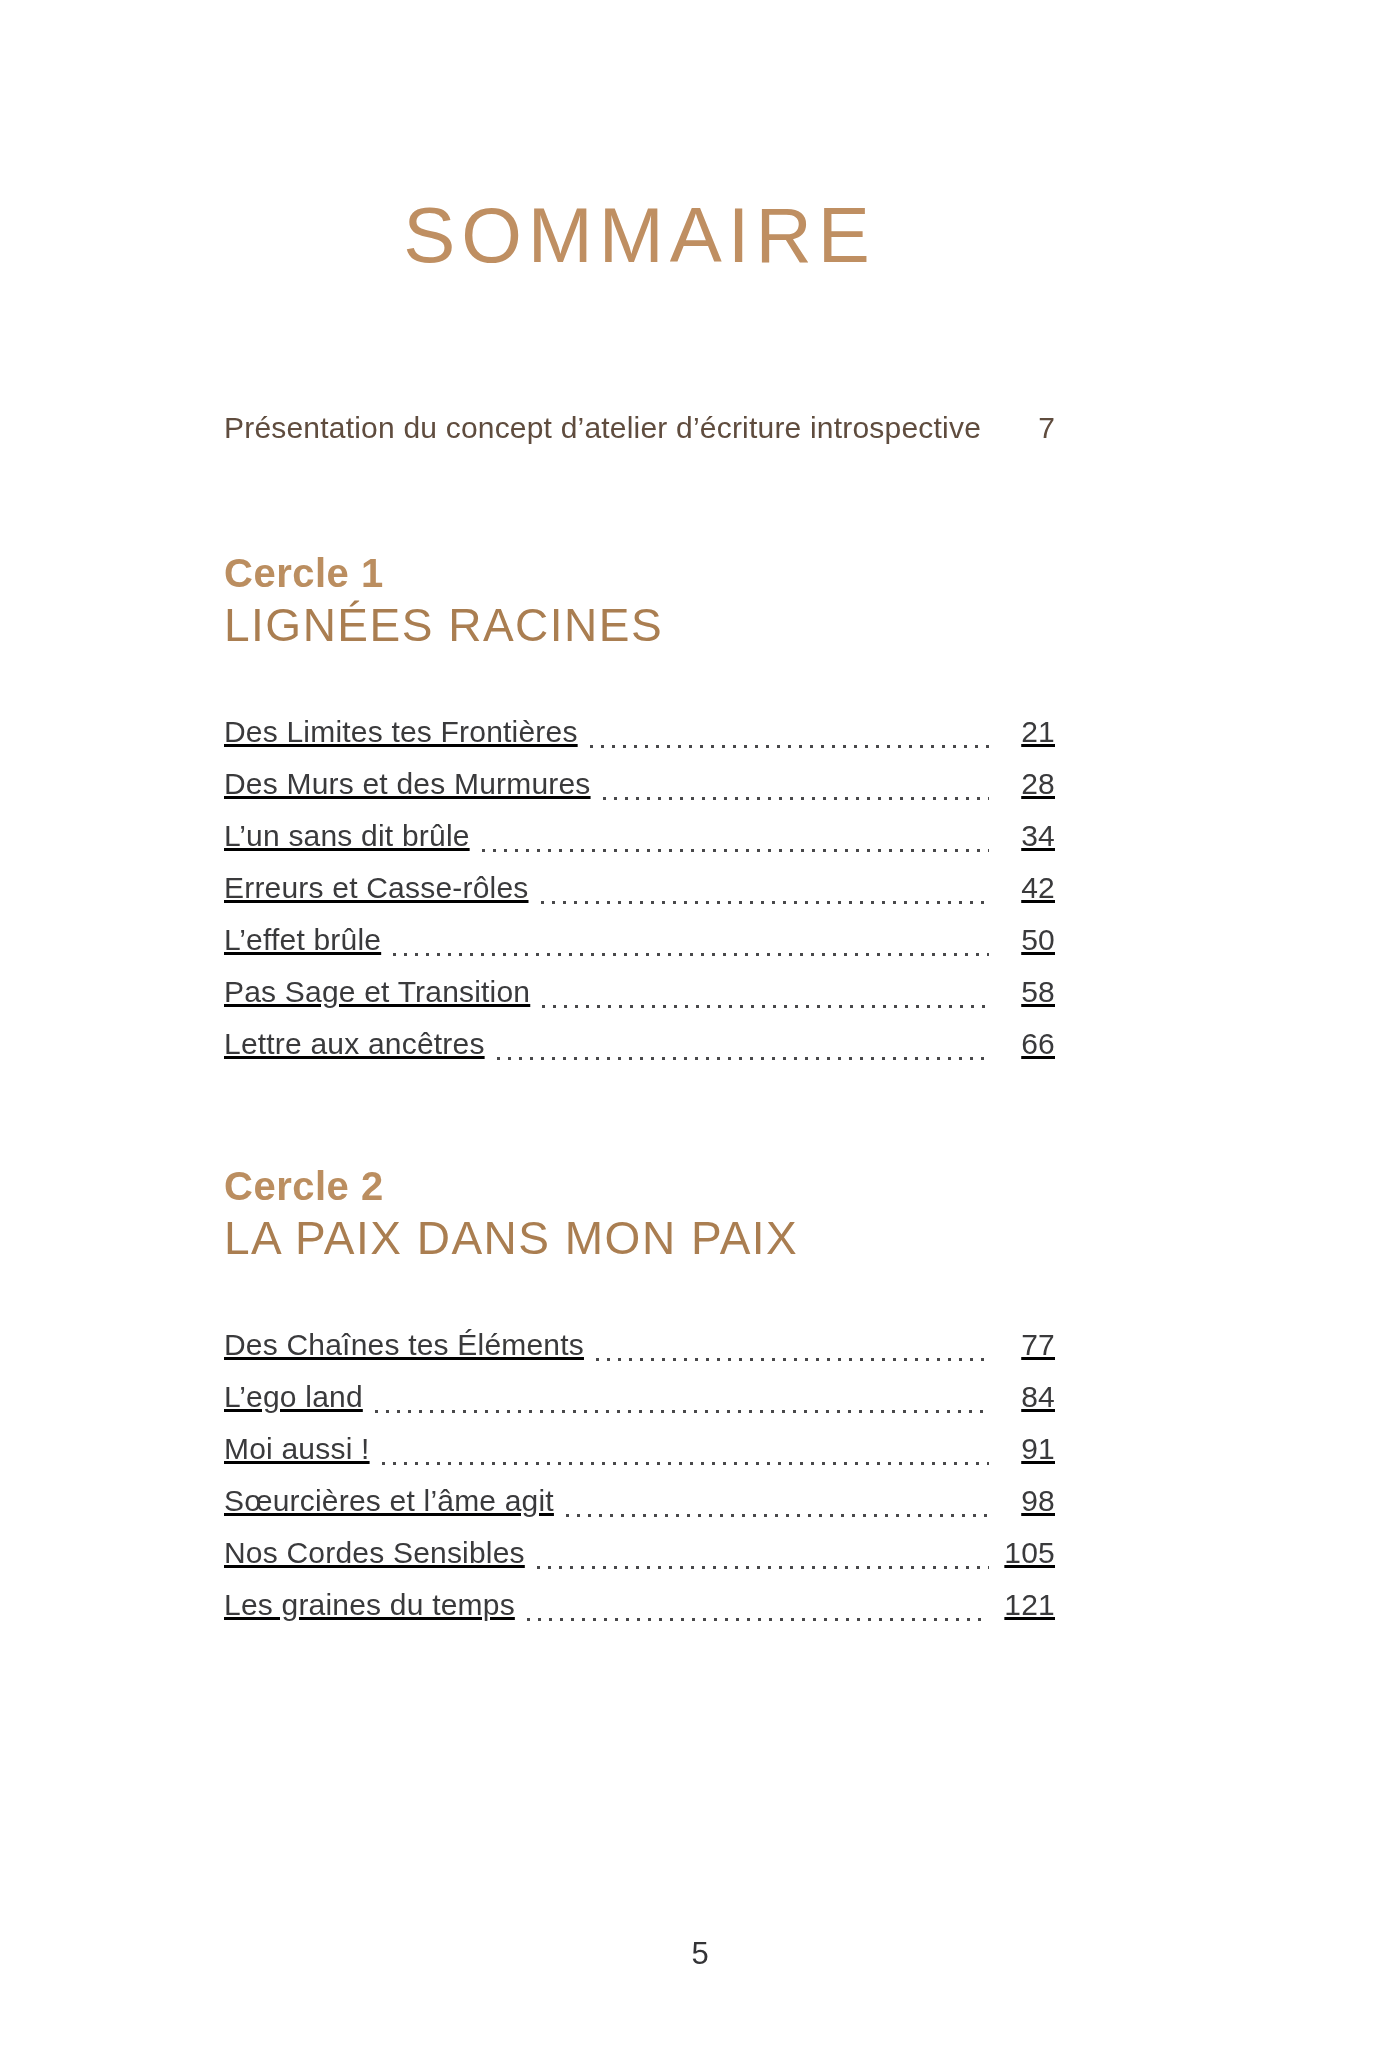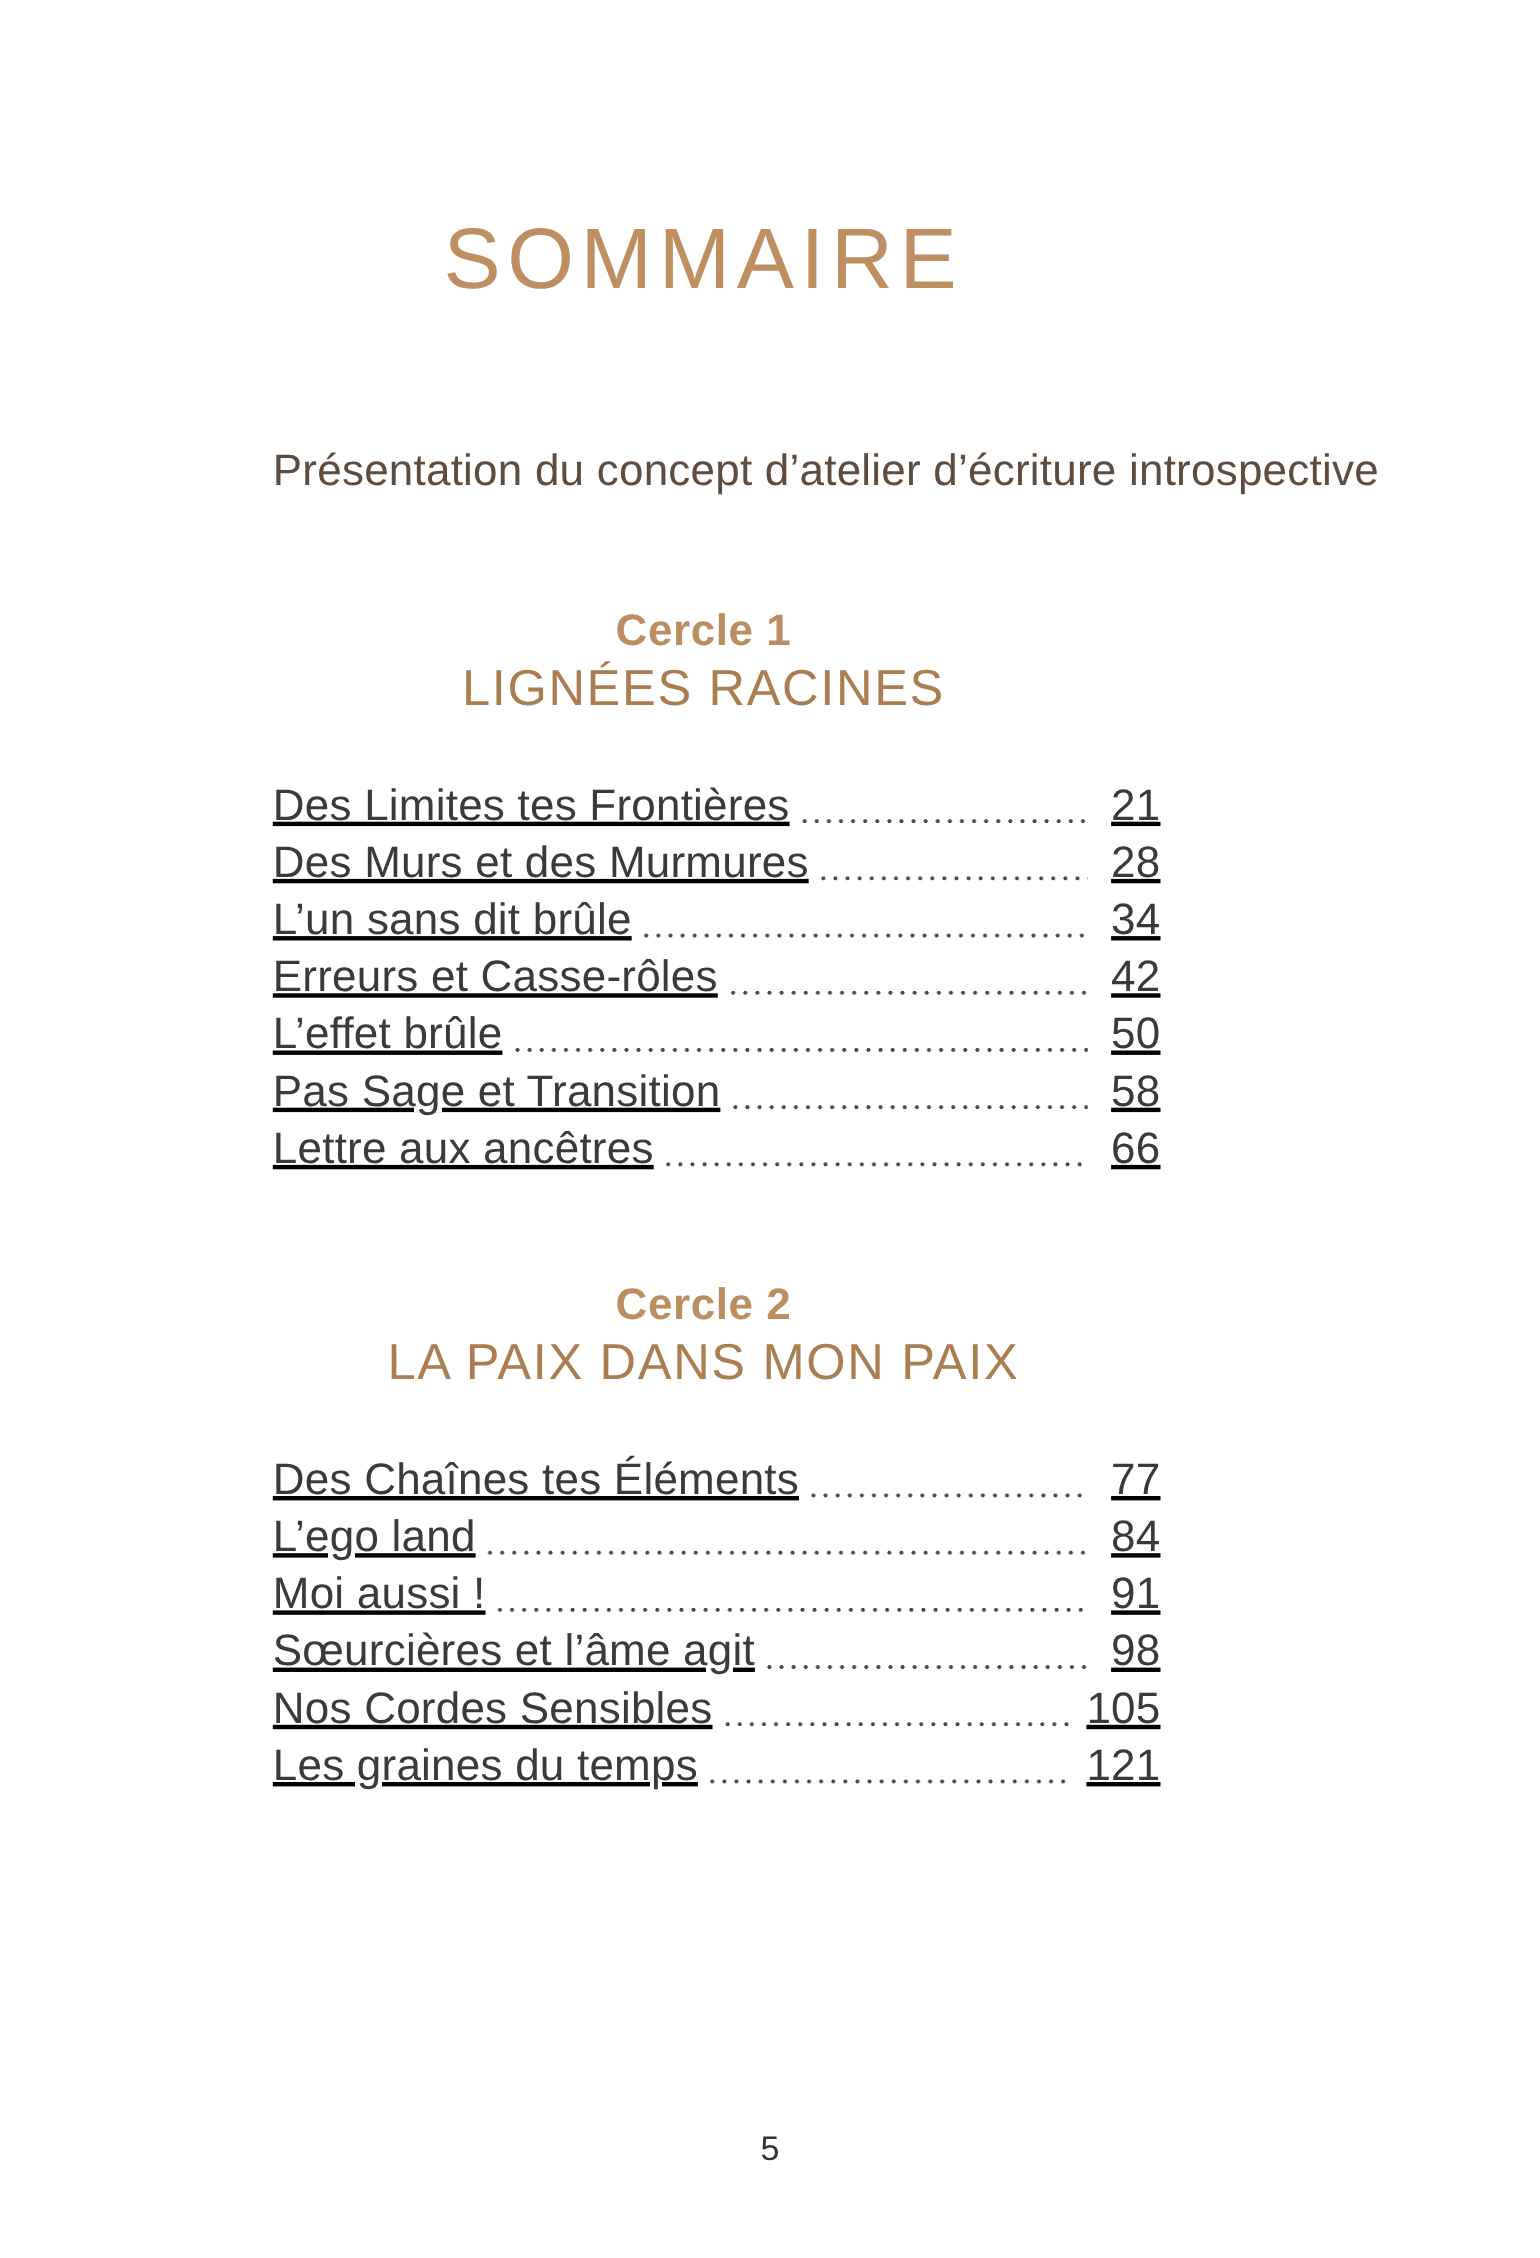--- a/index.html
+++ b/index.html
@@ -23,25 +23,24 @@
     text-align: center;
     font-size: 78px;
     font-weight: 300;
     letter-spacing: 6px;
     color: #bf8f62;
     line-height: 1;
   }
   .toc-row {
     display: flex;
     align-items: baseline;
-    font-size: 40px;
+    font-size: 30px;
     line-height: 52px;
     color: #3a3a3c;
     letter-spacing: 0.2px;
-    margin-left: 24px;
   }
   .toc-row .label {
     white-space: nowrap;
     flex: 0 0 auto;
   }
   .toc-row .dots {
     flex: 1 1 auto;
     align-self: flex-end;
     height: 5px;
     margin: 0 14px 9px 8px;
@@ -56,21 +55,20 @@
     min-width: 52px;
     text-align: right;
     white-space: nowrap;
   }
   .intro-row {
     margin-top: 128px;
     color: #5f4c3e;
   }
   .intro-row .dots { --dotc: #5f4c3e; }
   .section-head {
-    text-align: center;
   }
   .section-head.first { margin-top: 96px; }
   .section-head.second { margin-top: 93px; }
   .kicker {
     font-size: 40px;
     font-weight: 700;
     color: #bb8e60;
     line-height: 1.15;
     letter-spacing: 0.5px;
   }

